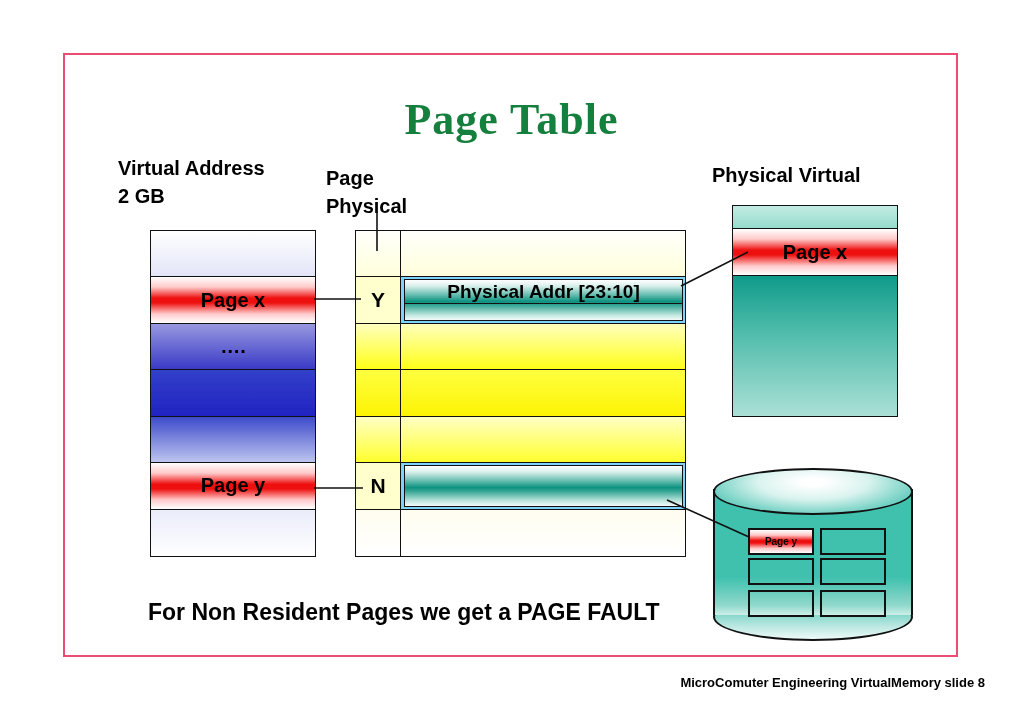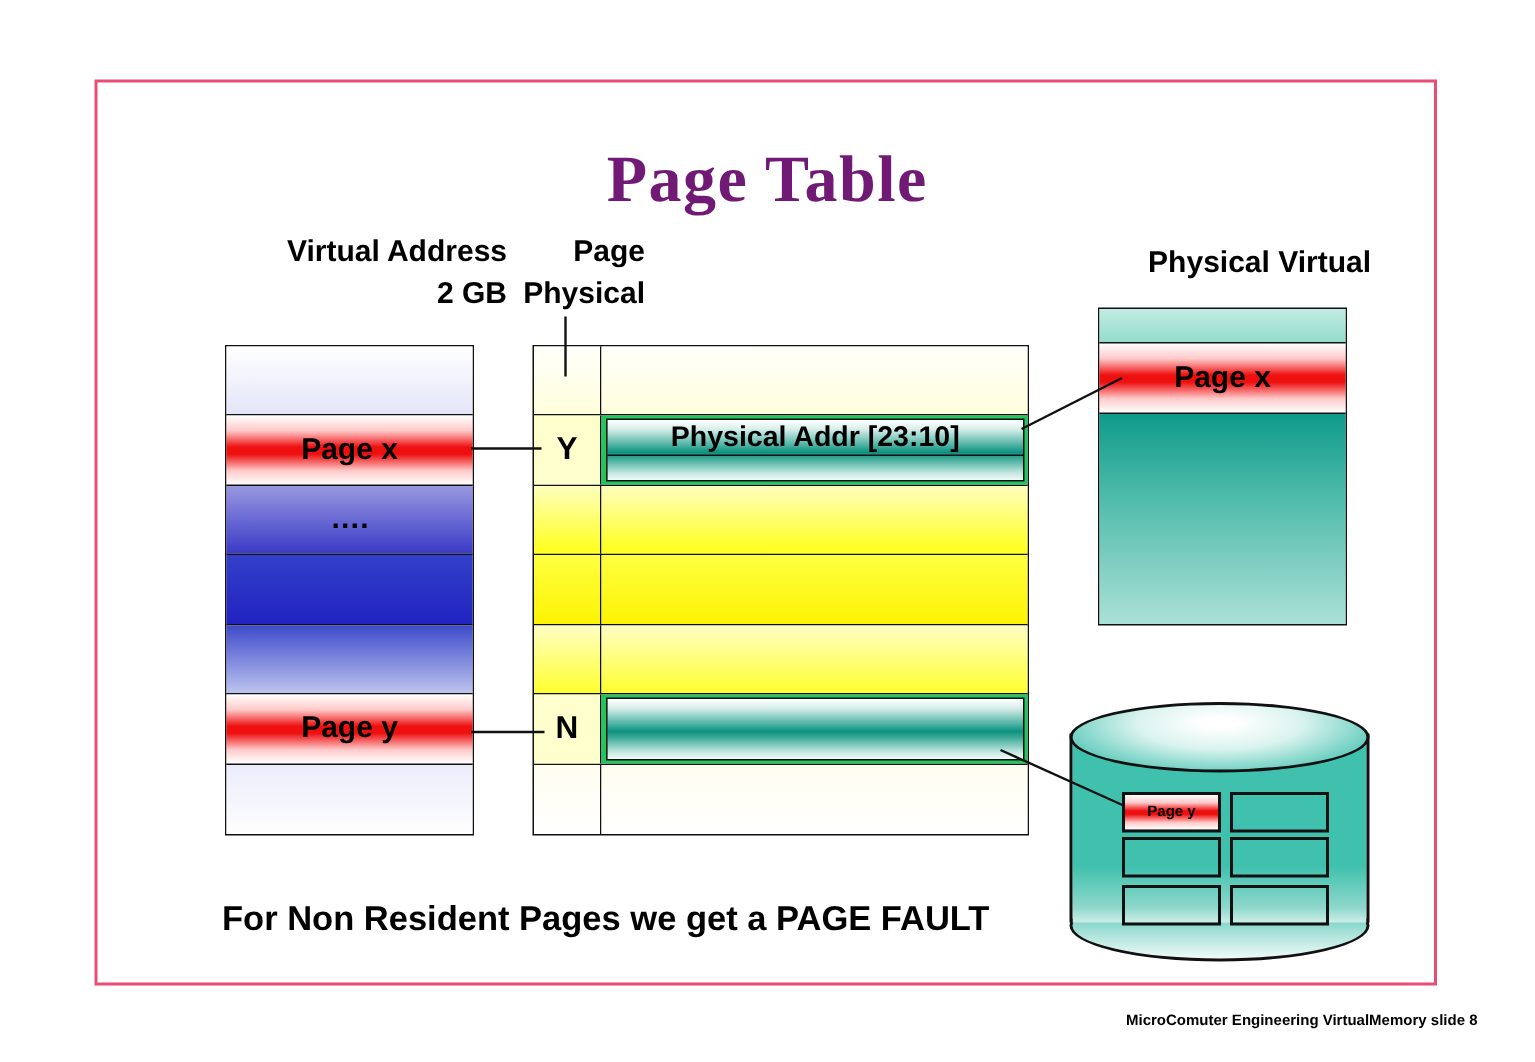--- a/index.html
+++ b/index.html
@@ -6,25 +6,25 @@
   #stage{position:relative;width:1023px;height:708px;background:#ffffff;overflow:hidden;
          font-family:"Liberation Sans","DejaVu Sans",sans-serif;color:#000;}
   .abs{position:absolute;}
 
   
   #frame{left:63px;top:53px;width:891px;height:600px;border:2px solid #ea4c74;}
 
   
   #title{left:0;top:94px;width:1023px;text-align:center;
          font-family:"Liberation Serif","DejaVu Serif",serif;
-         font-weight:bold;font-size:44px;color:#701a75;letter-spacing:1px;}
-
-  .lbl{font-weight:bold;font-size:20px;line-height:28px;text-align:right;}
+         font-weight:bold;font-size:44px;color:#15803d;letter-spacing:1px;}
+
+  .lbl{font-weight:bold;font-size:20px;line-height:28px;text-align:left;}
   #va-label{left:118px;top:154px;width:220px;}
-  #pr-label{left:326px;top:154px;width:104px;}
+  #pr-label{left:326px;top:164px;width:104px;}
   #pm-label{left:712px;top:161px;width:202px;}
   #hd-label{left:712px;top:439px;width:200px;}
 
   
   #va-table{left:150px;top:230px;width:164px;height:325px;border:1.6px solid #111;
             display:grid;grid-template-rows:repeat(7,1fr);}
   #va-table .row{display:flex;align-items:center;justify-content:center;
                  border-bottom:1.5px solid #111;font-weight:bold;font-size:20px;}
   #va-table .row:last-child{border-bottom:none;}
   .va-r1{background:linear-gradient(180deg,#ffffff 0%,#e3e5f8 100%);}
@@ -37,21 +37,21 @@
   
   #pt-table{left:355px;top:230px;width:329px;height:325px;border:1.6px solid #111;
             display:grid;grid-template-rows:repeat(7,1fr);}
   #pt-table .row{display:flex;border-bottom:1.5px solid #111;}
   #pt-table .row:last-child{border-bottom:none;}
   #pt-table .c1{width:44px;border-right:1.5px solid #111;display:flex;
                 align-items:center;justify-content:center;font-weight:bold;font-size:21px;}
   #pt-table .c2{flex:1;position:relative;}
   .pt-cream{background:linear-gradient(180deg,#fffffb 0%,#ffffdc 100%);}
   .pt-flag{background:#ffffcd;}
-  .pt-white{background:#22c55e;}
+  .pt-white{background:#7dd3fc;}
   .pt-y3{background:linear-gradient(180deg,#ffffbe 0%,#ffff18 100%);}
   .pt-y4{background:linear-gradient(180deg,#ffff40 0%,#fcf303 100%);}
   .pt-y5{background:linear-gradient(180deg,#ffffc6 0%,#ffff2e 100%);}
   .pt-r7{background:linear-gradient(180deg,#fffdf0 0%,#ffffff 100%);}
 
   .teal-bar{position:absolute;left:3px;right:2px;top:2px;bottom:2px;
             border:1.5px solid #111;display:flex;flex-direction:column;
             background:linear-gradient(180deg,#ffffff 0%,#d9efeb 15%,#4cb2a2 42%,#0d9181 54%,#3aa897 64%,#c2e7e0 88%,#f2faf9 100%);}
   .teal-bar .txt{display:flex;align-items:center;justify-content:center;
                  font-weight:bold;font-size:19px;white-space:nowrap;}
@@ -74,21 +74,21 @@
   #cyl-body{left:0;top:21px;width:196px;height:126px;border-left:2px solid #111;border-right:2px solid #111;
             background:linear-gradient(180deg,#3fc1ae 0%,#3fc1ae 70%,#8ed8cb 92%,#cdeee8 100%);}
   #cyl-top{left:0;top:0;width:196px;height:43px;border:2px solid #111;border-radius:50%;
            background:radial-gradient(ellipse at 50% 28%,#ffffff 8%,#d9f3ee 40%,#5fcabb 80%,#3fc1ae 100%);}
   .disk-box{position:absolute;width:62px;height:23px;border:2px solid #111;}
   .disk-box.red{display:flex;align-items:center;justify-content:center;
                 font-weight:bold;font-size:10px;}
 
   
   #caption{left:148px;top:583px;width:700px;font-weight:bold;font-size:23px;margin-top:16px;}
-  #footer{right:38px;top:675px;font-weight:bold;font-size:10px;}
+  #footer{right:38px;top:675px;font-weight:bold;font-size:13px;}
 
   #lines{left:0;top:0;width:1023px;height:708px;pointer-events:none;}
 </style>
 </head>
 <body>
 
 <div id="stage">
 
   <div id="frame" class="abs"></div>
 

